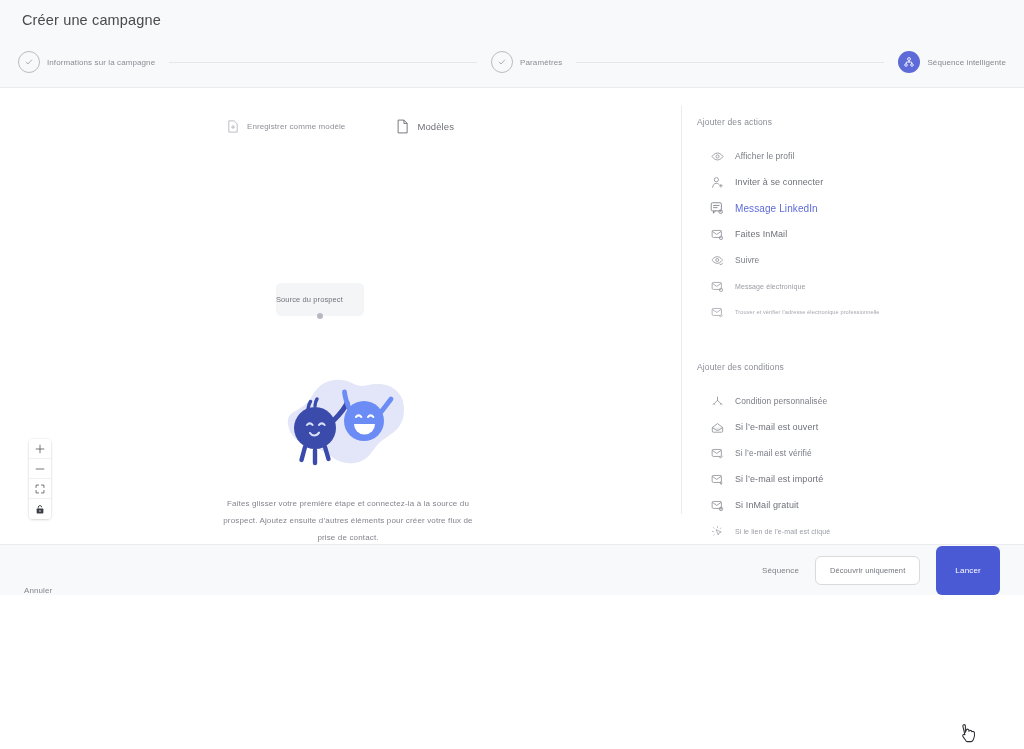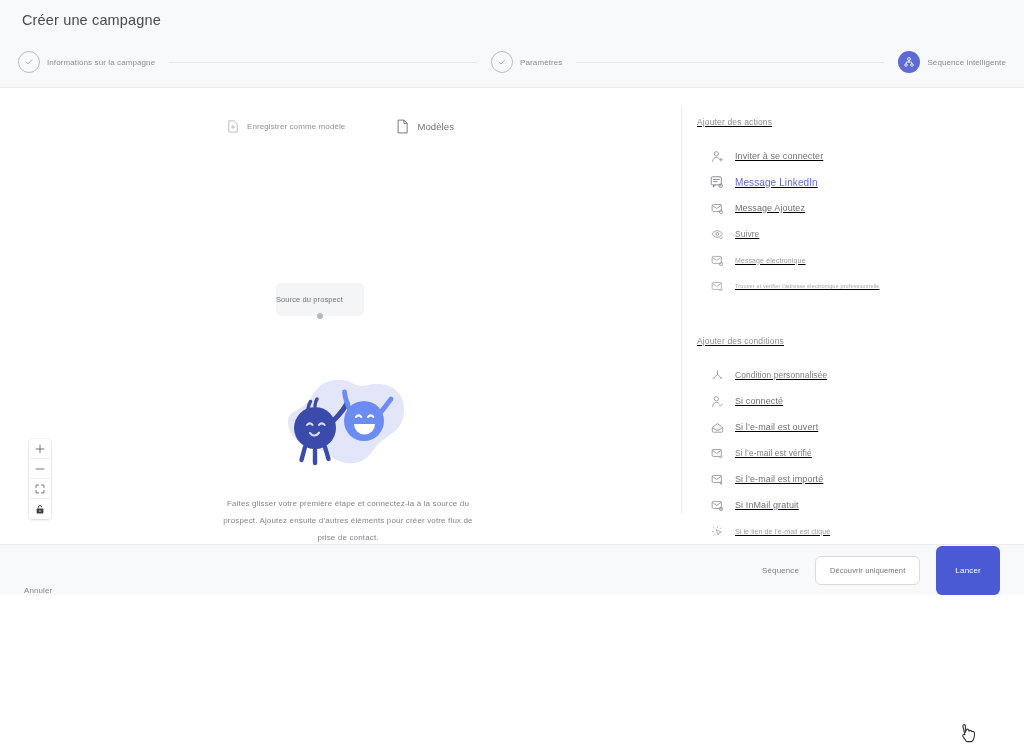--- a/index.html
+++ b/index.html
@@ -210,21 +210,20 @@
     border-bottom: 1px solid #f0f0f2;
   }
   .zoom-btn:last-child { border-bottom: none; }
 
   
   .sidebar {
     flex: 0 0 343px;
     position: relative;
     border-left: 1px solid #ececee;
     padding-top: 29px;
-    text-decoration: underline;
   }
   
   .sidebar { border-left: none; }
   .sidebar-divider {
     position: absolute;
     left: 0;
     top: 18px;
     bottom: 30px;
     width: 1px;
     background: #ececee;
@@ -486,20 +485,29 @@
 
     </div>
 
     <div class="sidebar">
       <div class="sidebar-divider"></div>
 
       <div class="panel-heading">Ajouter des actions</div>
 
       <div class="panel-list">
 
+        <div class="panel-item sz-md">
+          <span class="icon">
+            <svg width="13" height="13" viewBox="0 0 16 16" fill="none">
+              <path d="M1.3 8s2.6-4.3 6.7-4.3S14.7 8 14.7 8s-2.6 4.3-6.7 4.3S1.3 8 1.3 8z" stroke="#8d8f97" stroke-width="1"></path>
+              <circle cx="8" cy="8" r="1.9" stroke="#8d8f97" stroke-width="1"></circle>
+            </svg>
+          </span>
+          <span class="label">Afficher le profil</span>
+        </div>
 
         <div class="panel-item sz-lg">
           <span class="icon">
             <svg width="13" height="13" viewBox="0 0 16 16" fill="none">
               <circle cx="6.6" cy="4.6" r="2.6" stroke="#8d8f97" stroke-width="1"></circle>
               <path d="M2 14c0-2.9 2.1-5 4.6-5 1.3 0 2.4.5 3.3 1.3" stroke="#8d8f97" stroke-width="1" stroke-linecap="round"></path>
               <path d="M12.2 10.3v3.4M10.5 12h3.4" stroke="#8d8f97" stroke-width="1" stroke-linecap="round"></path>
             </svg>
           </span>
           <span class="label">Inviter à se connecter</span>
@@ -520,21 +528,21 @@
 
         <div class="panel-item sz-lg">
           <span class="icon">
             <svg width="13" height="13" viewBox="0 0 16 16" fill="none">
               <rect x="1.4" y="3" width="11.4" height="8.6" rx="1.5" stroke="#8d8f97" stroke-width="1"></rect>
               <path d="M1.9 4.3l5.2 3.6 5.2-3.6" stroke="#8d8f97" stroke-width="1" stroke-linecap="round" stroke-linejoin="round"></path>
               <circle cx="12.3" cy="12.2" r="2.1" stroke="#8d8f97" stroke-width=".9"></circle>
               <path d="M11.5 12.2h1.6" stroke="#8d8f97" stroke-width=".8"></path>
             </svg>
           </span>
-          <span class="label">Message Ajoutez</span>
+          <span class="label">Faites InMail</span>
         </div>
 
         <div class="panel-item sz-md">
           <span class="icon">
             <svg width="13" height="13" viewBox="0 0 16 16" fill="none">
               <path d="M1.3 7.4s2.5-4.1 6.4-4.1 6.4 4.1 6.4 4.1-2.5 4.1-6.4 4.1S1.3 7.4 1.3 7.4z" stroke="#8d8f97" stroke-width="1"></path>
               <circle cx="7.7" cy="7.4" r="1.8" stroke="#8d8f97" stroke-width="1"></circle>
               <path d="M10.9 12.4l1.1 1.2 2.2-2.4" stroke="#8d8f97" stroke-width="1" stroke-linecap="round" stroke-linejoin="round"></path>
             </svg>
           </span>
@@ -575,30 +583,20 @@
             <span class="icon">
               <svg width="13" height="13" viewBox="0 0 16 16" fill="none">
                 <path d="M8 2.4v4.2M8 6.6L3.6 11M8 6.6L12.4 11" stroke="#8d8f97" stroke-width="1" stroke-linecap="round"></path>
                 <path d="M2.4 11.6l1.2-1 1.2 1" stroke="#8d8f97" stroke-width=".9" stroke-linecap="round" stroke-linejoin="round"></path>
                 <path d="M11.2 11.6l1.2-1 1.2 1" stroke="#8d8f97" stroke-width=".9" stroke-linecap="round" stroke-linejoin="round"></path>
               </svg>
             </span>
             <span class="label">Condition personnalisée</span>
           </div>
 
-          <div class="panel-item sz-lg">
-            <span class="icon">
-              <svg width="13" height="13" viewBox="0 0 16 16" fill="none">
-                <circle cx="6.6" cy="4.6" r="2.6" stroke="#8d8f97" stroke-width="1"></circle>
-                <path d="M2 14c0-2.9 2.1-5 4.6-5 1.2 0 2.3.45 3.2 1.2" stroke="#8d8f97" stroke-width="1" stroke-linecap="round"></path>
-                <path d="M10.3 12.5l1.2 1.2 2.3-2.6" stroke="#8d8f97" stroke-width="1" stroke-linecap="round" stroke-linejoin="round"></path>
-              </svg>
-            </span>
-            <span class="label">Si connecté</span>
-          </div>
 
           <div class="panel-item sz-lg">
             <span class="icon">
               <svg width="13" height="13" viewBox="0 0 16 16" fill="none">
                 <path d="M1.6 8L8 3.2 14.4 8v4.4a1.4 1.4 0 01-1.4 1.4H3a1.4 1.4 0 01-1.4-1.4V8z" stroke="#8d8f97" stroke-width="1" stroke-linejoin="round"></path>
                 <path d="M1.6 8l5 3.4h2.8l5-3.4" stroke="#8d8f97" stroke-width="1" stroke-linejoin="round" fill="#8d8f97" fill-opacity=".18"></path>
               </svg>
             </span>
             <span class="label">Si l’e-mail est ouvert</span>
           </div>

